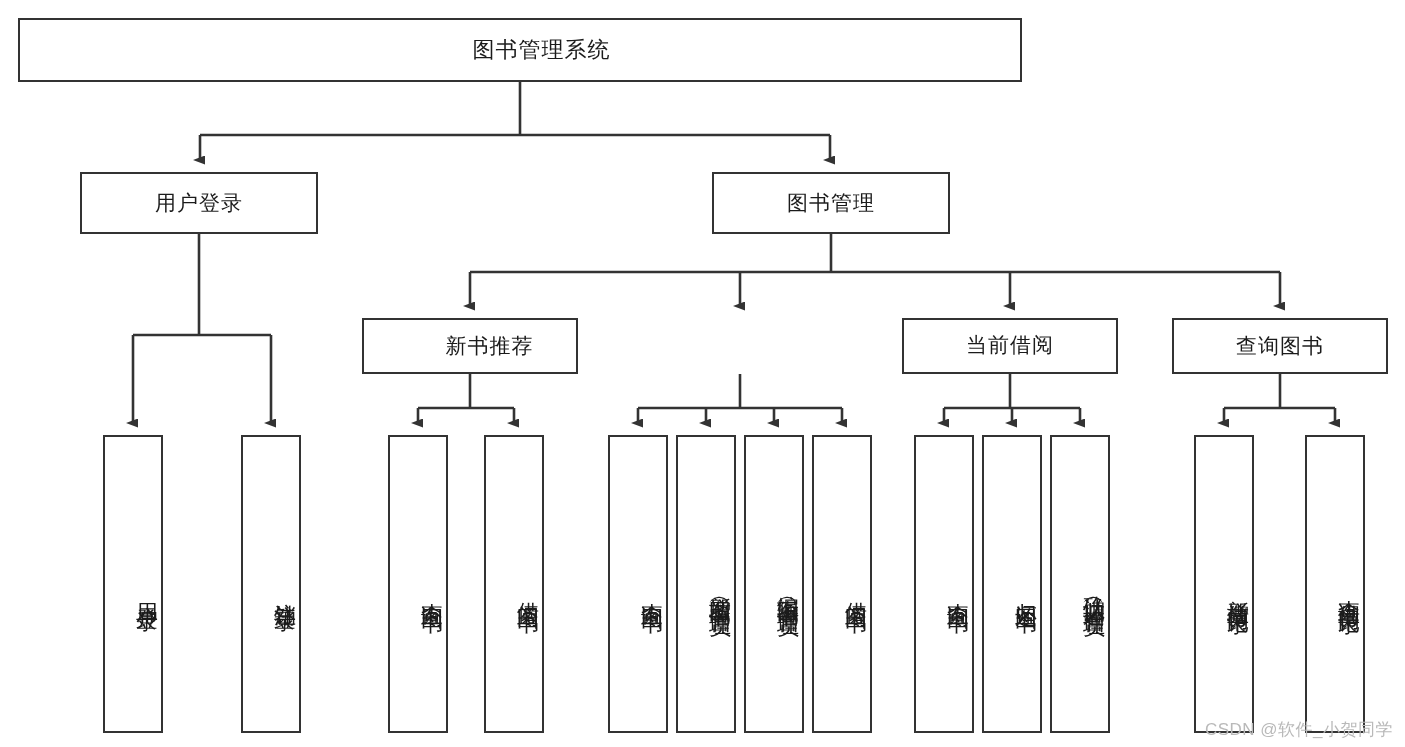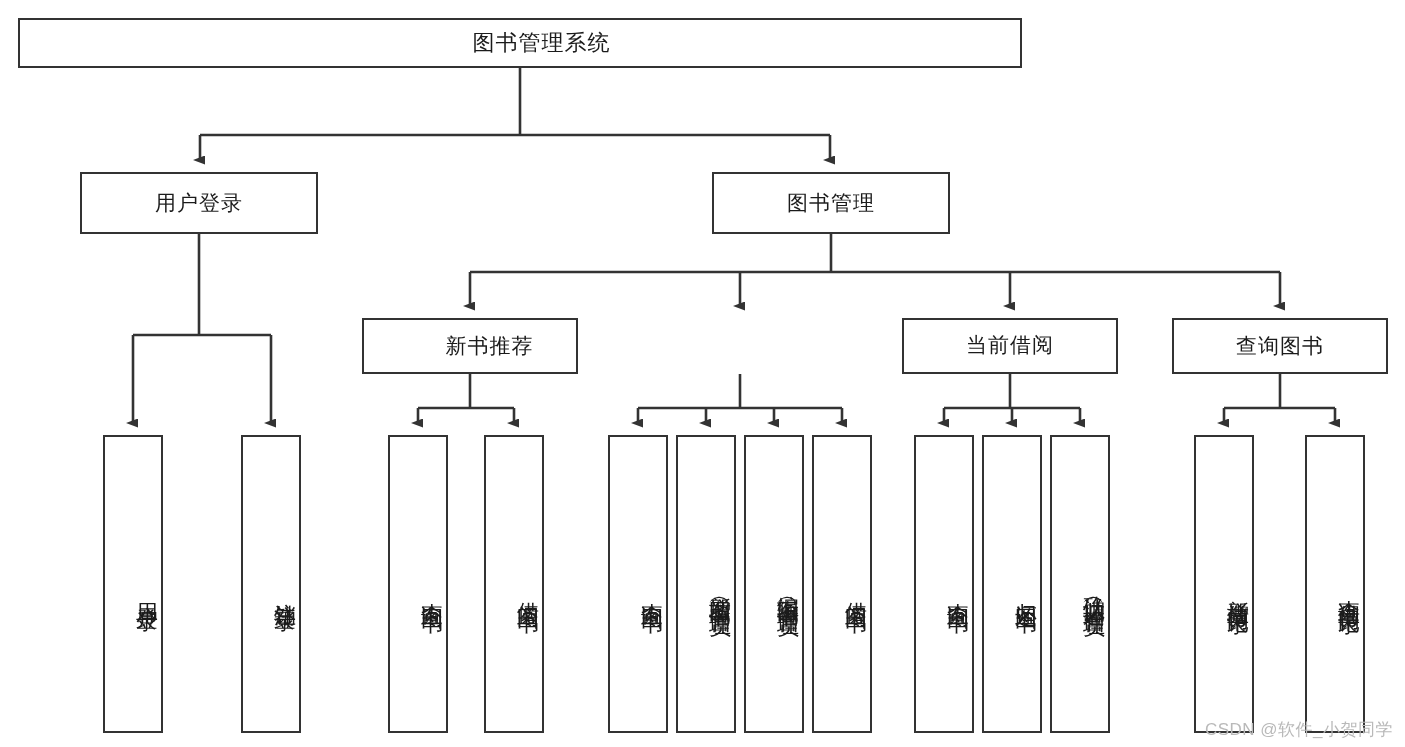--- a/index.html
+++ b/index.html
@@ -115,21 +115,21 @@
       <path d="M1012,408 L1012,423" marker-end="url(#arrow)"></path>
       <path d="M1080,408 L1080,423" marker-end="url(#arrow)"></path>
 
       <path d="M1280,374 L1280,408"></path>
       <path d="M1224,408 L1335,408"></path>
       <path d="M1224,408 L1224,423" marker-end="url(#arrow)"></path>
       <path d="M1335,408 L1335,423" marker-end="url(#arrow)"></path>
     </g>
   </svg>
 
-  <div class="node horiz root" style="left:18px;top:18px;width:1004px;height:50px;padding-left:43px;">
+  <div class="node horiz root" style="left:18px;top:18px;width:1004px;height:64px;padding-left:43px;">
     <span>图书管理系统</span>
   </div>
 
   <div class="node horiz" style="left:80px;top:172px;width:238px;height:62px;">
     <span>用户登录</span>
   </div>
   <div class="node horiz" style="left:712px;top:172px;width:238px;height:62px;">
     <span>图书管理</span>
   </div>
 

